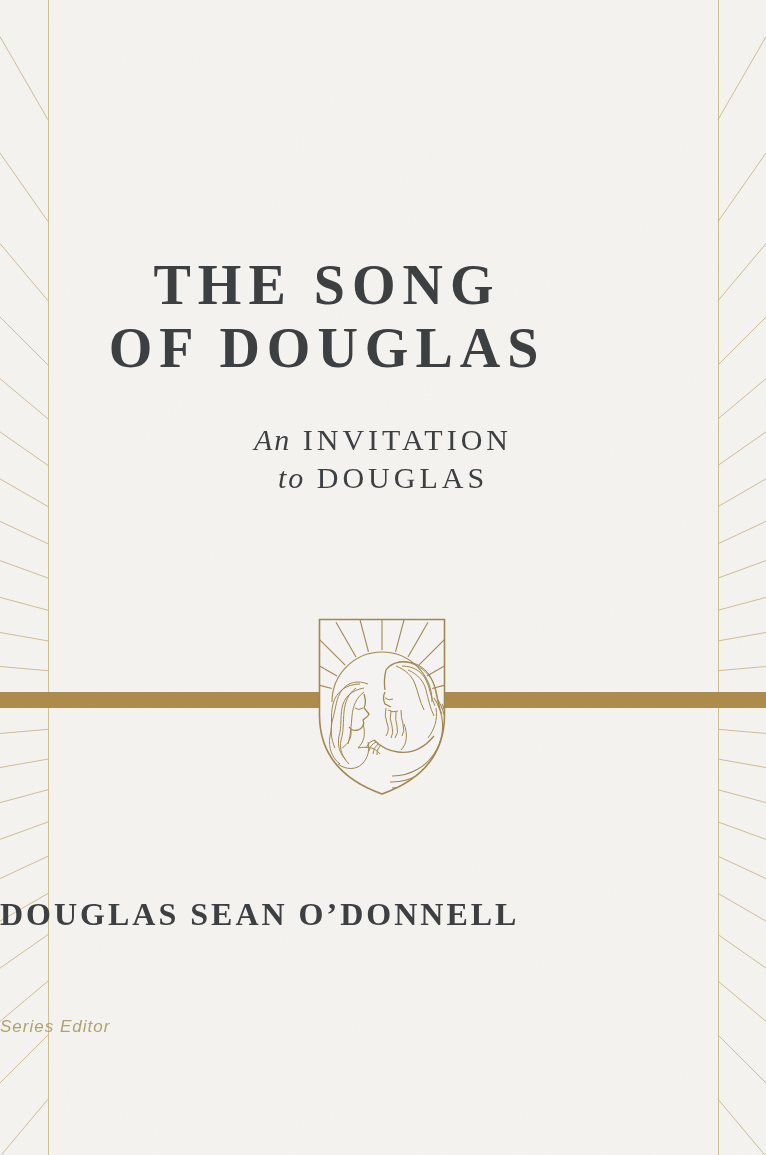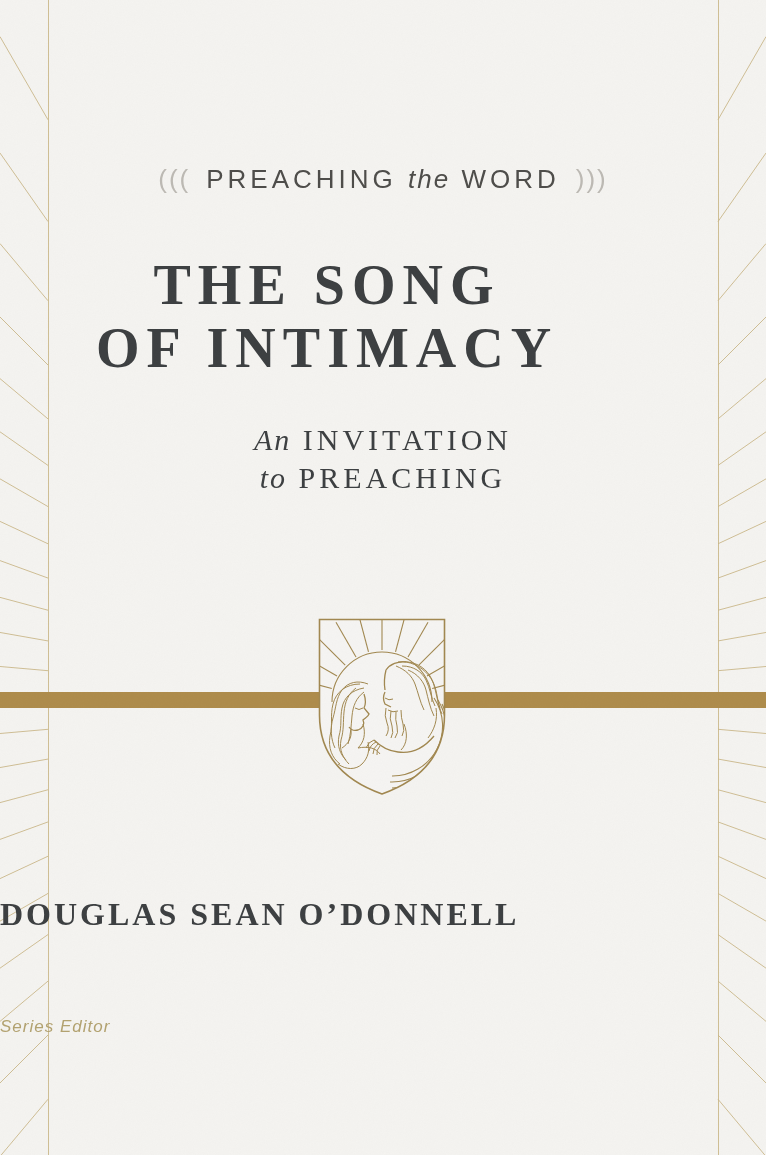--- a/index.html
+++ b/index.html
@@ -190,36 +190,31 @@
       <path d="M86,106 C90,116 89,126 83,132" stroke-width="1"></path>
       <g stroke-width="1">
         <path d="M56,122 q-6,2 -8,8"></path>
         <path d="M58,124 q-6,3 -7,9"></path>
         <path d="M60,126 q-5,4 -5,10"></path>
         <path d="M62,128 q-4,4 -3,9"></path>
       </g>
     </g>
   </svg>
 
-  <div class="series-logo">
-    <span class="marks">(((</span><span class="gap"></span><span>PREACHING</span>
-    <span class="the">the</span>
-    <span>WORD</span><span class="gap"></span><span class="marks">)))</span>
-  </div>
 
   <h1 class="title">
     <span>THE SONG</span><br>
-    <span>OF INTIMACY</span>
+    <span>OF DOUGLAS</span>
   </h1>
 
   <h2 class="subtitle">
     <span class="it">An</span>
     <span>INVITATION</span><br>
     <span class="it">to</span>
-    <span>PREACHING</span>
+    <span>DOUGLAS</span>
   </h2>
 
   <div class="author">DOUGLAS SEAN O’DONNELL</div>
 
   <div class="editor-role">Series Editor</div>
 
   <svg class="texture" viewBox="0 0 766 1155" preserveAspectRatio="none">
     <filter id="paperNoise">
       <feTurbulence type="fractalNoise" baseFrequency="0.9" numOctaves="2" stitchTiles="stitch"></feTurbulence>
       <feColorMatrix type="matrix" values="0 0 0 0 0.35  0 0 0 0 0.34  0 0 0 0 0.32  0.4 0.4 0.4 0 0"></feColorMatrix>

